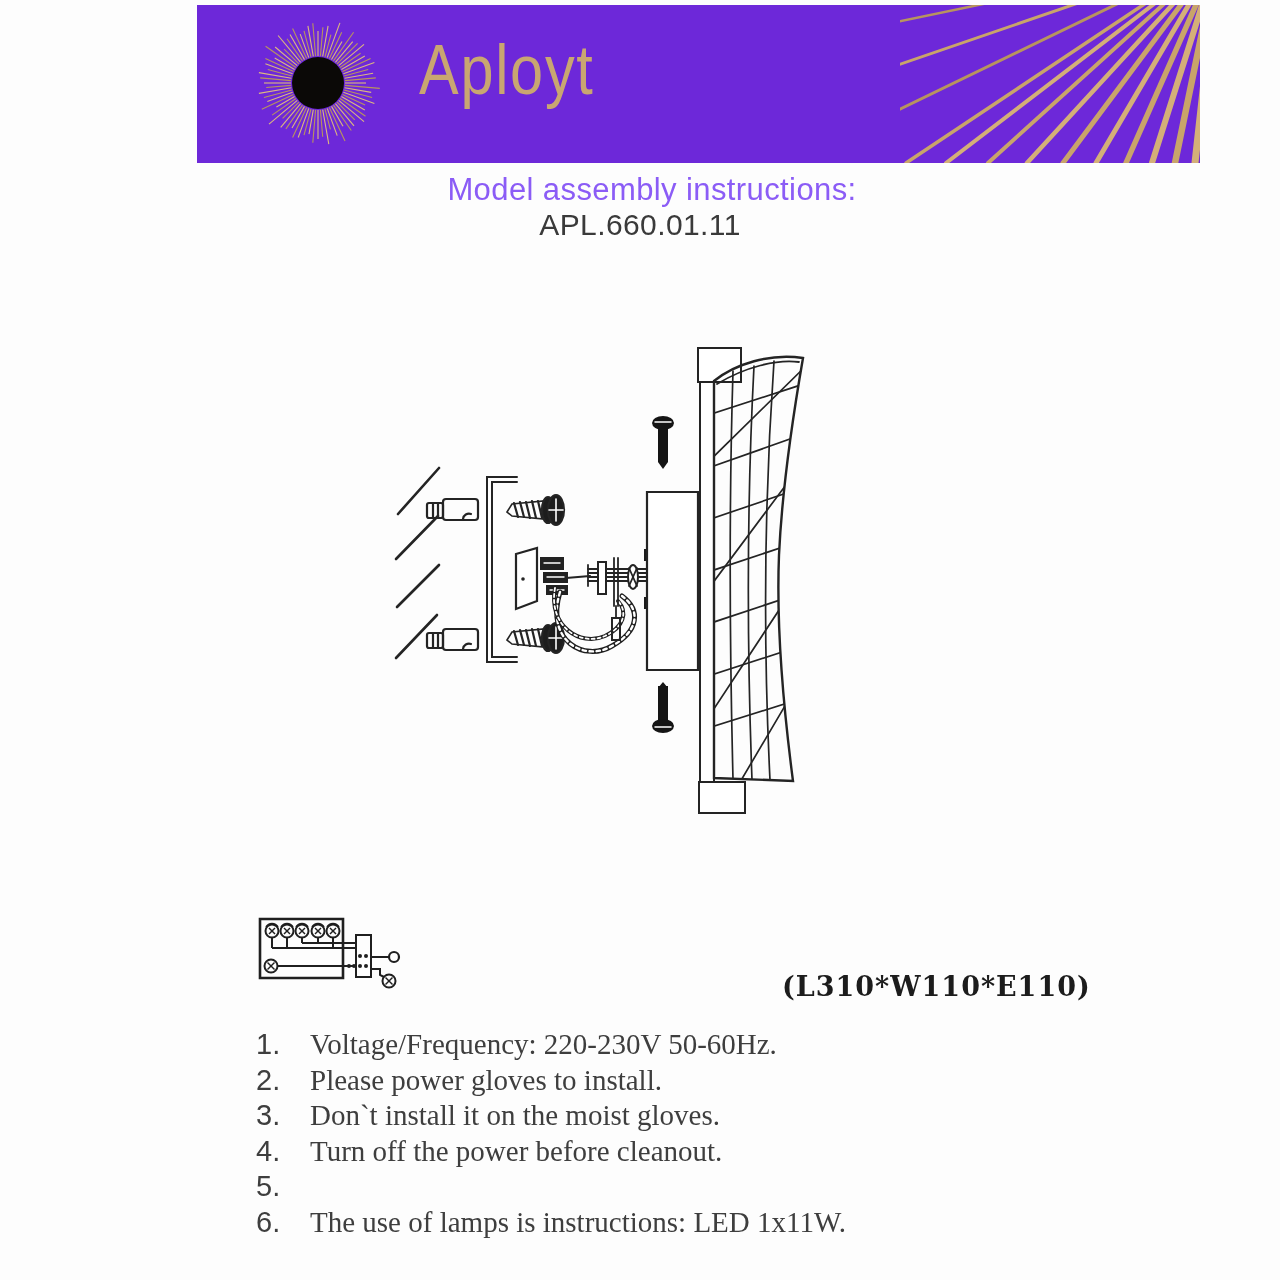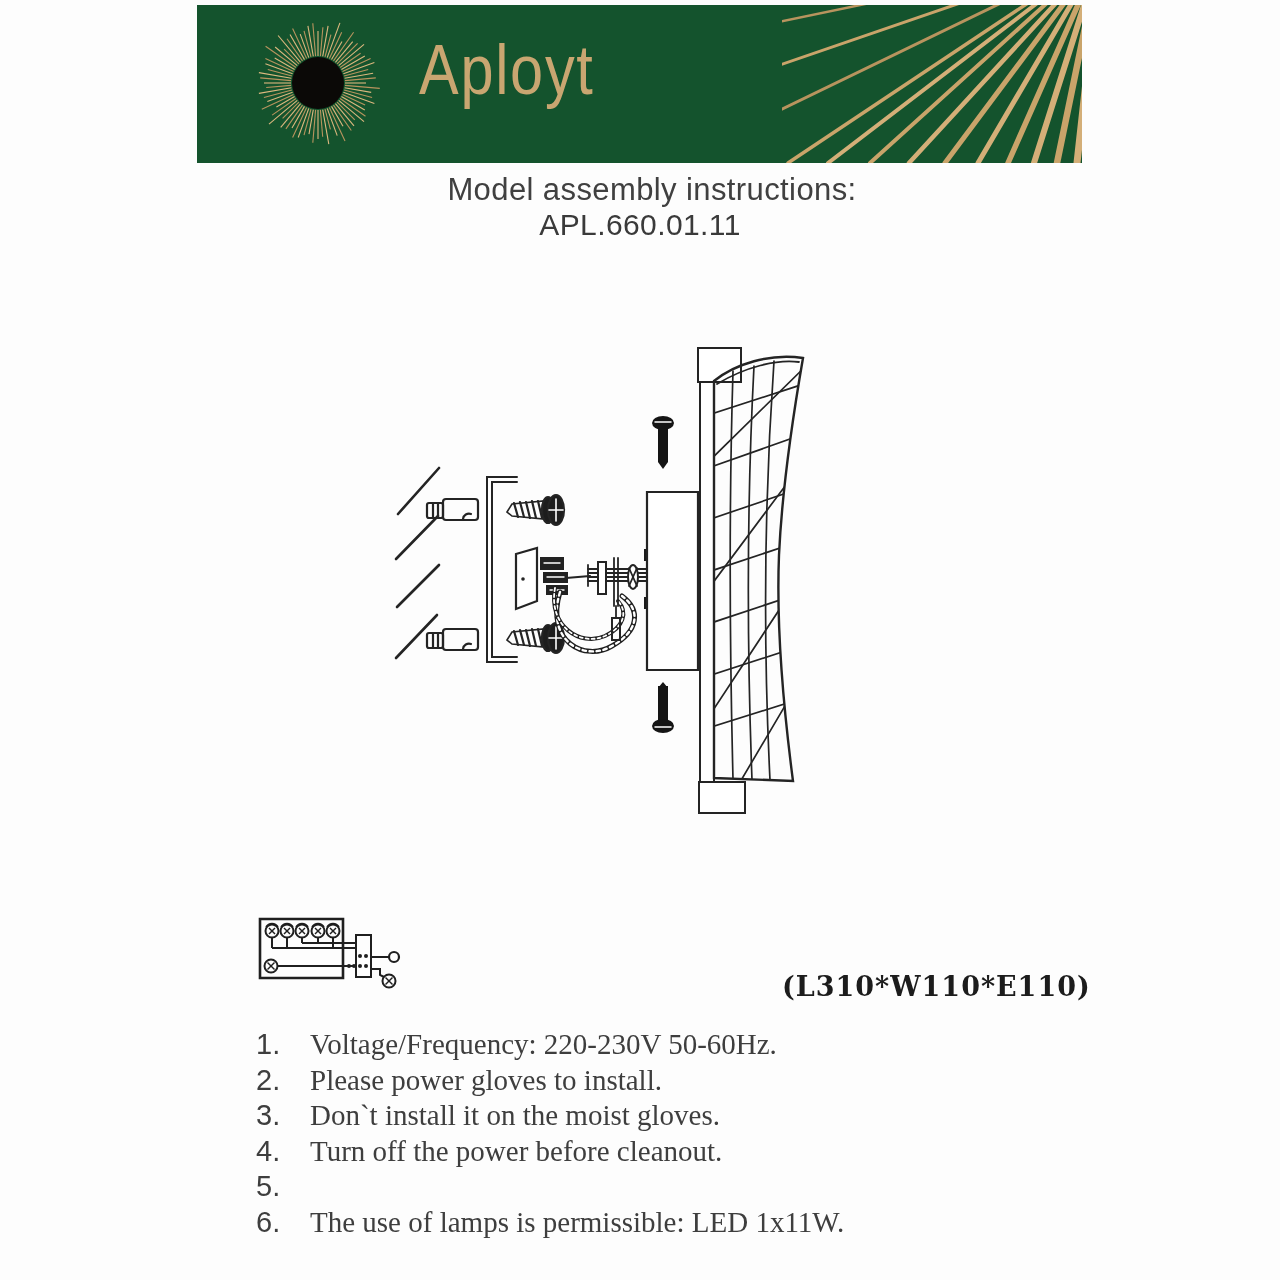--- a/index.html
+++ b/index.html
@@ -1,32 +1,32 @@
 <!DOCTYPE html>
 <html><head>
 <meta charset="utf-8">
 <style>
   html,body{margin:0;padding:0;}
   body{width:1280px;height:1280px;background:#ffffff;position:relative;
        font-family:"Liberation Sans",sans-serif;color:#3d3d3d;overflow:hidden;}
   .page{position:absolute;inset:0;background:#fdfdfd;}
 
   
-  .banner{position:absolute;left:197px;top:5px;width:885px;height:158px;
-          background:#14532d;overflow:hidden;}
+  .banner{position:absolute;left:197px;top:5px;width:1003px;height:158px;
+          background:#6d28d9;overflow:hidden;}
   .sunburst{position:absolute;left:56px;top:13px;width:130px;height:130px;}
   .brand{position:absolute;left:222px;top:30px;font-size:70px;font-weight:300;
          color:#c9a671;letter-spacing:2px;line-height:1.0;
          transform:scaleX(0.85);transform-origin:left top;
          font-family:"Liberation Sans",sans-serif;}
   .rayfan{position:absolute;right:0;top:0;width:300px;height:158px;}
 
   
   .title-wrap{position:absolute;left:0;top:172px;width:1280px;text-align:center;}
-  .title-line1{font-size:31px;letter-spacing:0.4px;color:#404040;padding-left:24px;}
+  .title-line1{font-size:31px;letter-spacing:0.4px;color:#8b5cf6;padding-left:24px;}
   .title-line2{font-size:30px;letter-spacing:0.4px;color:#3a3a3a;margin-top:0;}
 
   
   .assembly{position:absolute;left:370px;top:335px;width:460px;height:490px;}
   .wiring{position:absolute;left:248px;top:905px;width:235px;height:115px;}
   .dims{position:absolute;left:782px;top:971px;font-family:"DejaVu Serif",serif;
         font-weight:bold;font-size:27px;color:#1c1c1c;letter-spacing:1px;}
 
   
   .list{position:absolute;left:256px;top:1028px;width:830px;}
@@ -374,17 +374,17 @@
     </div>
     <div class="row">
       <span class="num">4.</span>
       <span class="txt">Turn off the power before cleanout.</span>
     </div>
     <div class="row">
       <span class="num">5.</span>
     </div>
     <div class="row">
       <span class="num">6.</span>
-      <span class="txt">The use of lamps is permissible: LED 1x11W.</span>
+      <span class="txt">The use of lamps is instructions: LED 1x11W.</span>
     </div>
   </div>
 
 </div>
 
 </body></html>

